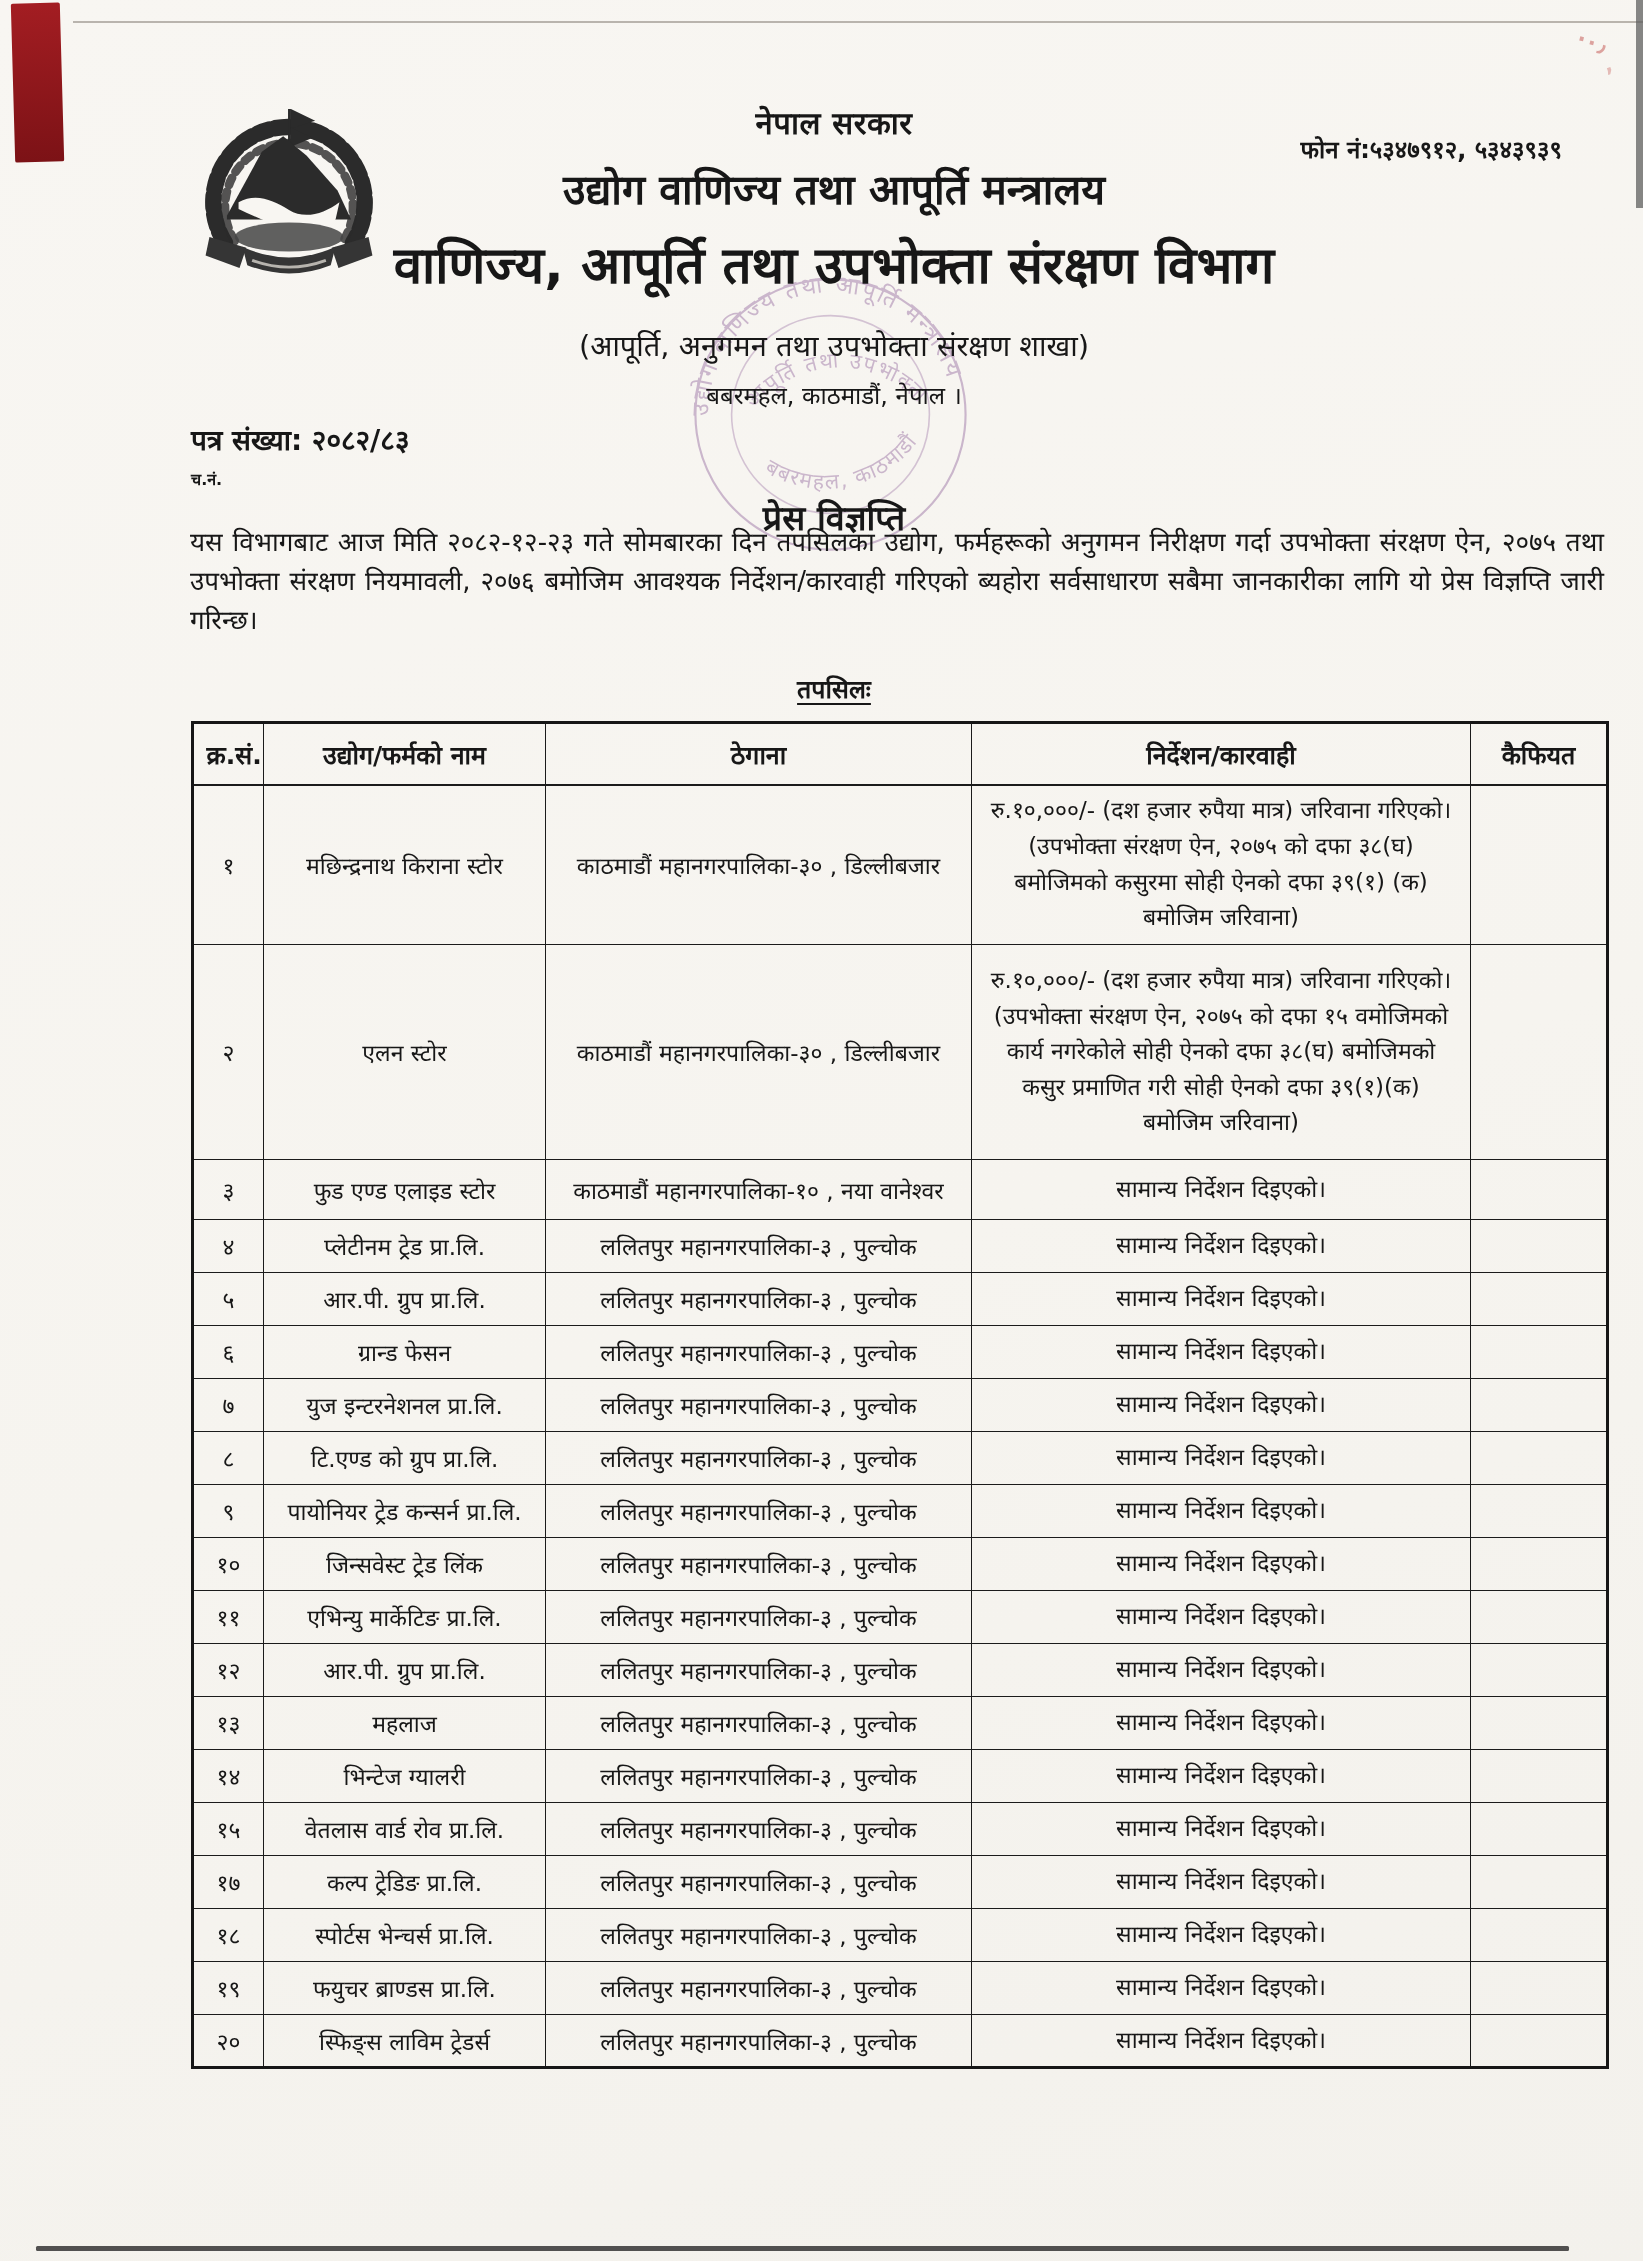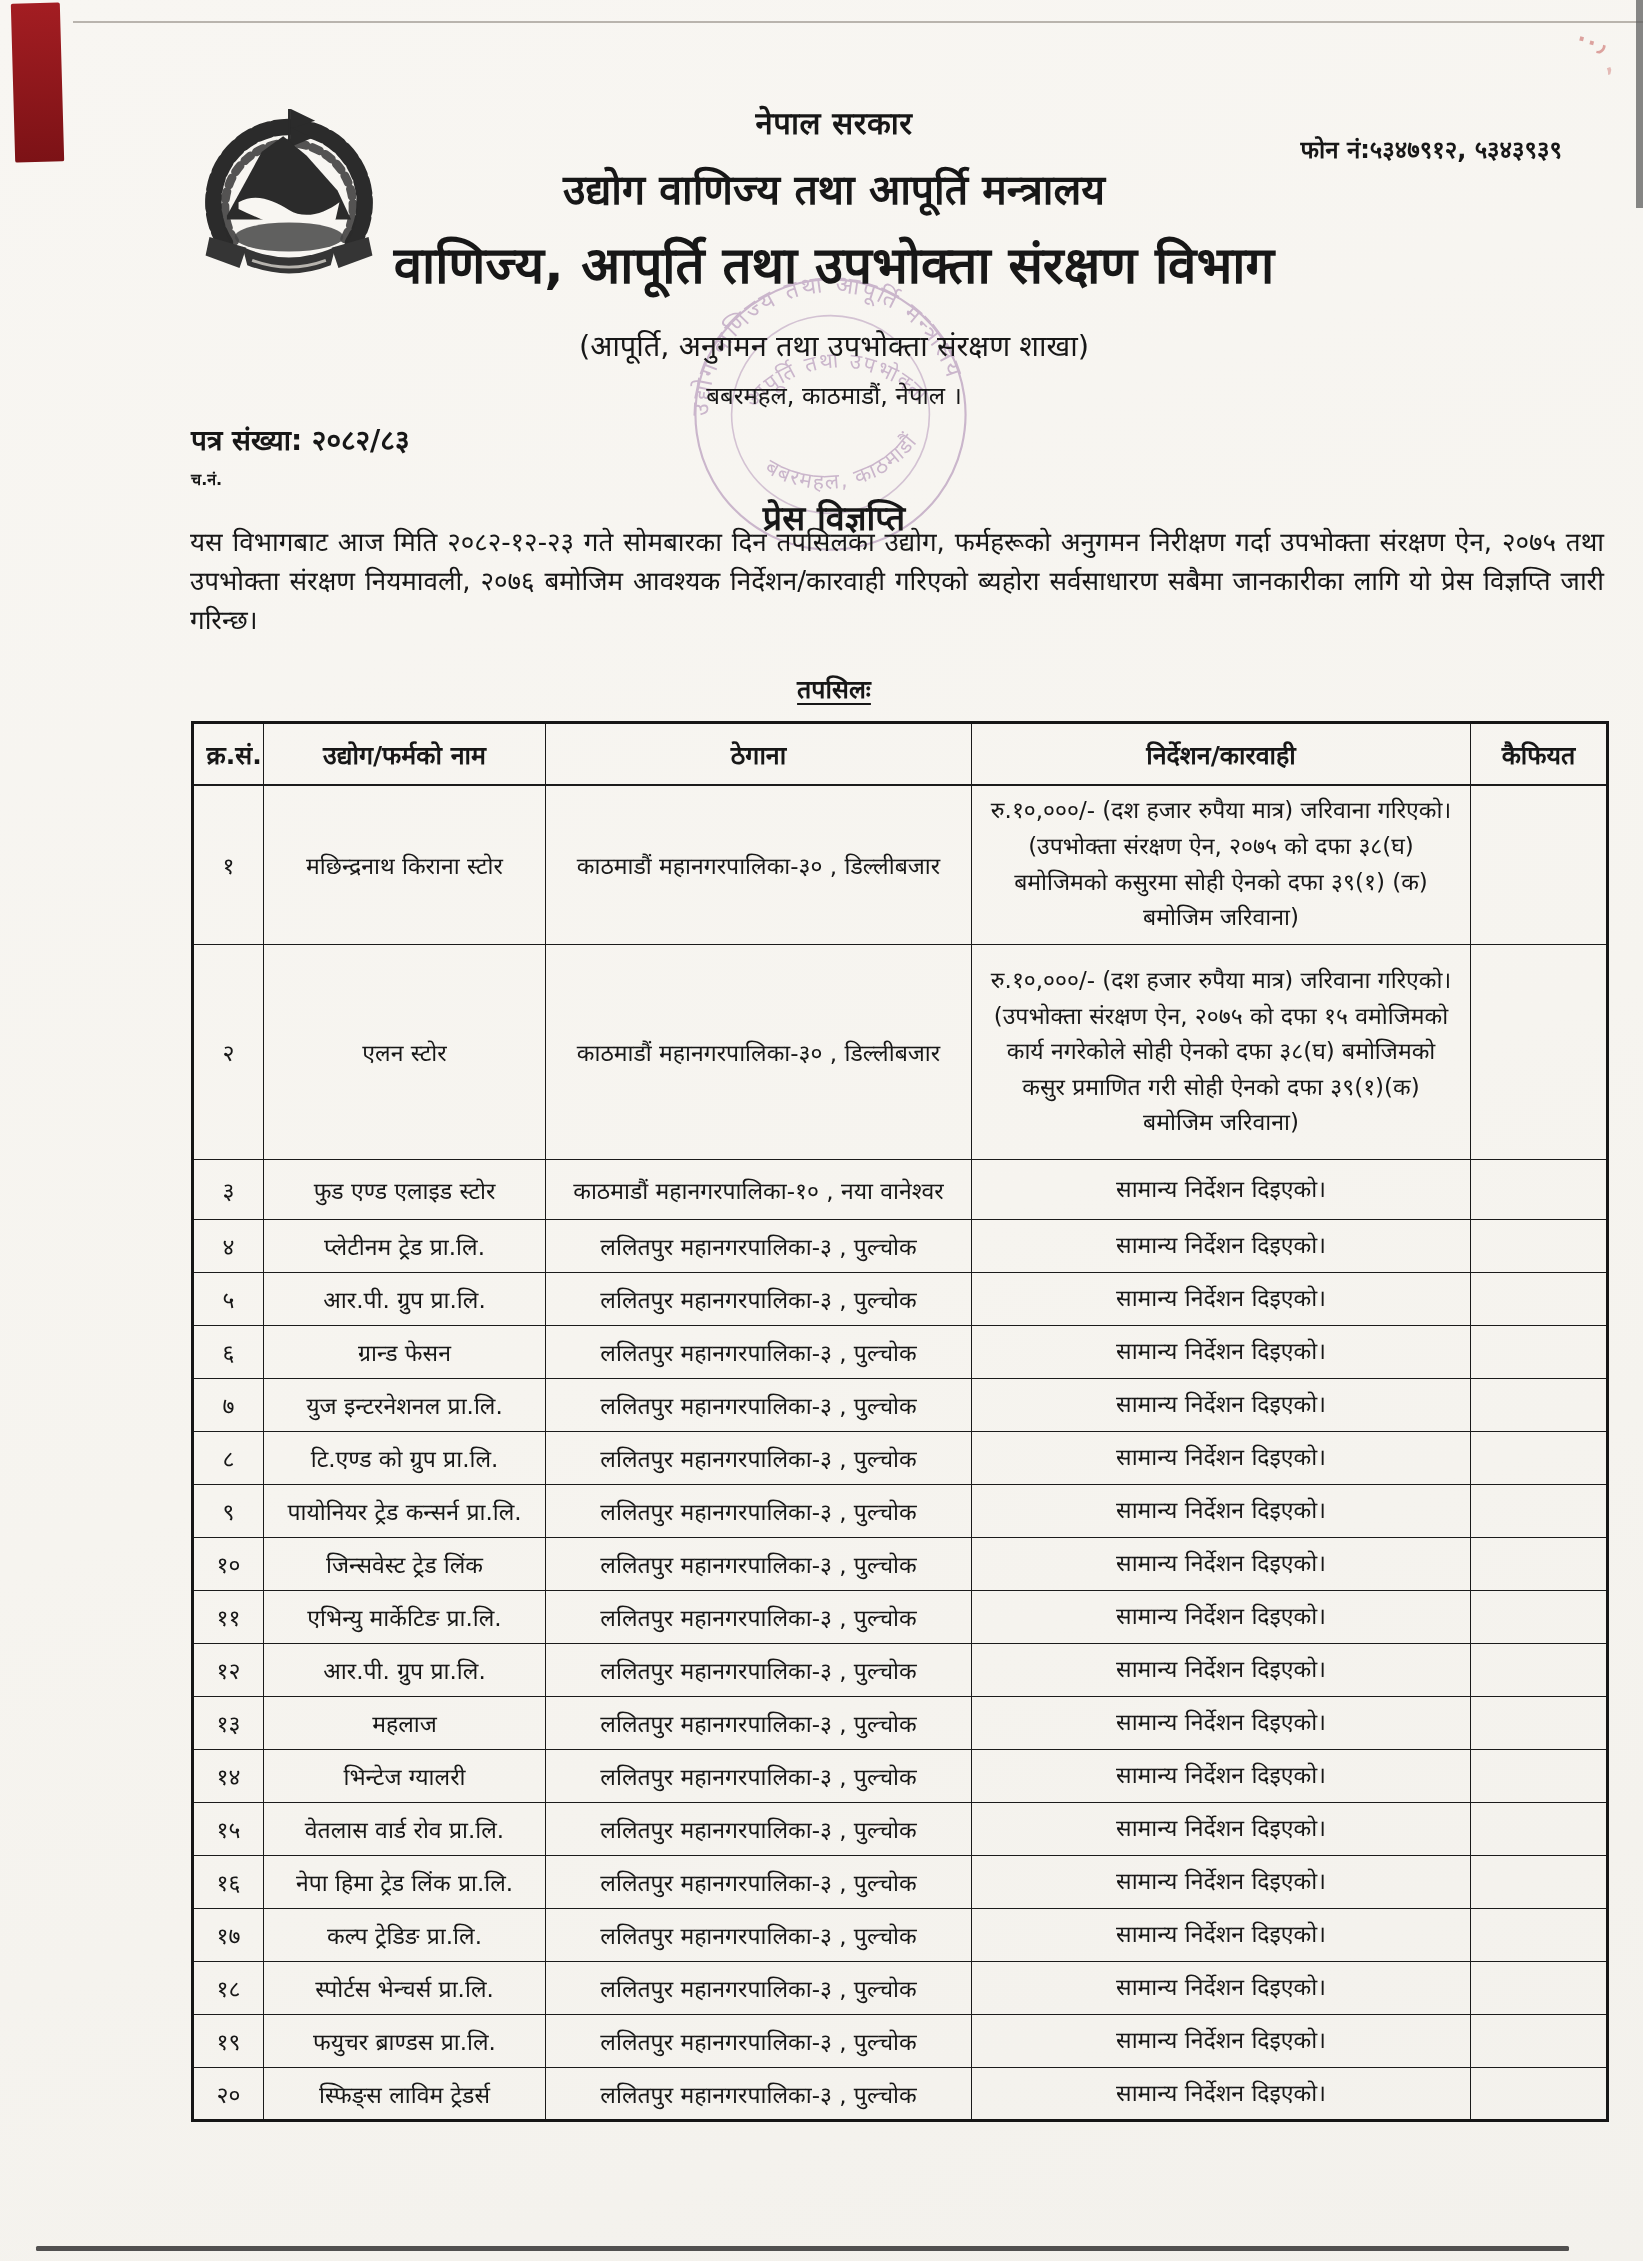--- a/index.html
+++ b/index.html
@@ -244,27 +244,20 @@
           <td></td>
         </tr>
       <tr class="r-n">
           <td>१५</td>
           <td>वेतलास वार्ड रोव प्रा.लि.</td>
           <td>ललितपुर महानगरपालिका-३ , पुल्चोक</td>
           <td class="action">सामान्य निर्देशन दिइएको।</td>
           <td></td>
         </tr>
       <tr class="r-n">
-          <td>१६</td>
-          <td>नेपा हिमा ट्रेड लिंक प्रा.लि.</td>
-          <td>ललितपुर महानगरपालिका-३ , पुल्चोक</td>
-          <td class="action">सामान्य निर्देशन दिइएको।</td>
-          <td></td>
-        </tr>
-      <tr class="r-n">
           <td>१७</td>
           <td>कल्प ट्रेडिङ प्रा.लि.</td>
           <td>ललितपुर महानगरपालिका-३ , पुल्चोक</td>
           <td class="action">सामान्य निर्देशन दिइएको।</td>
           <td></td>
         </tr>
       <tr class="r-n">
           <td>१८</td>
           <td>स्पोर्टस भेन्चर्स प्रा.लि.</td>
           <td>ललितपुर महानगरपालिका-३ , पुल्चोक</td>

